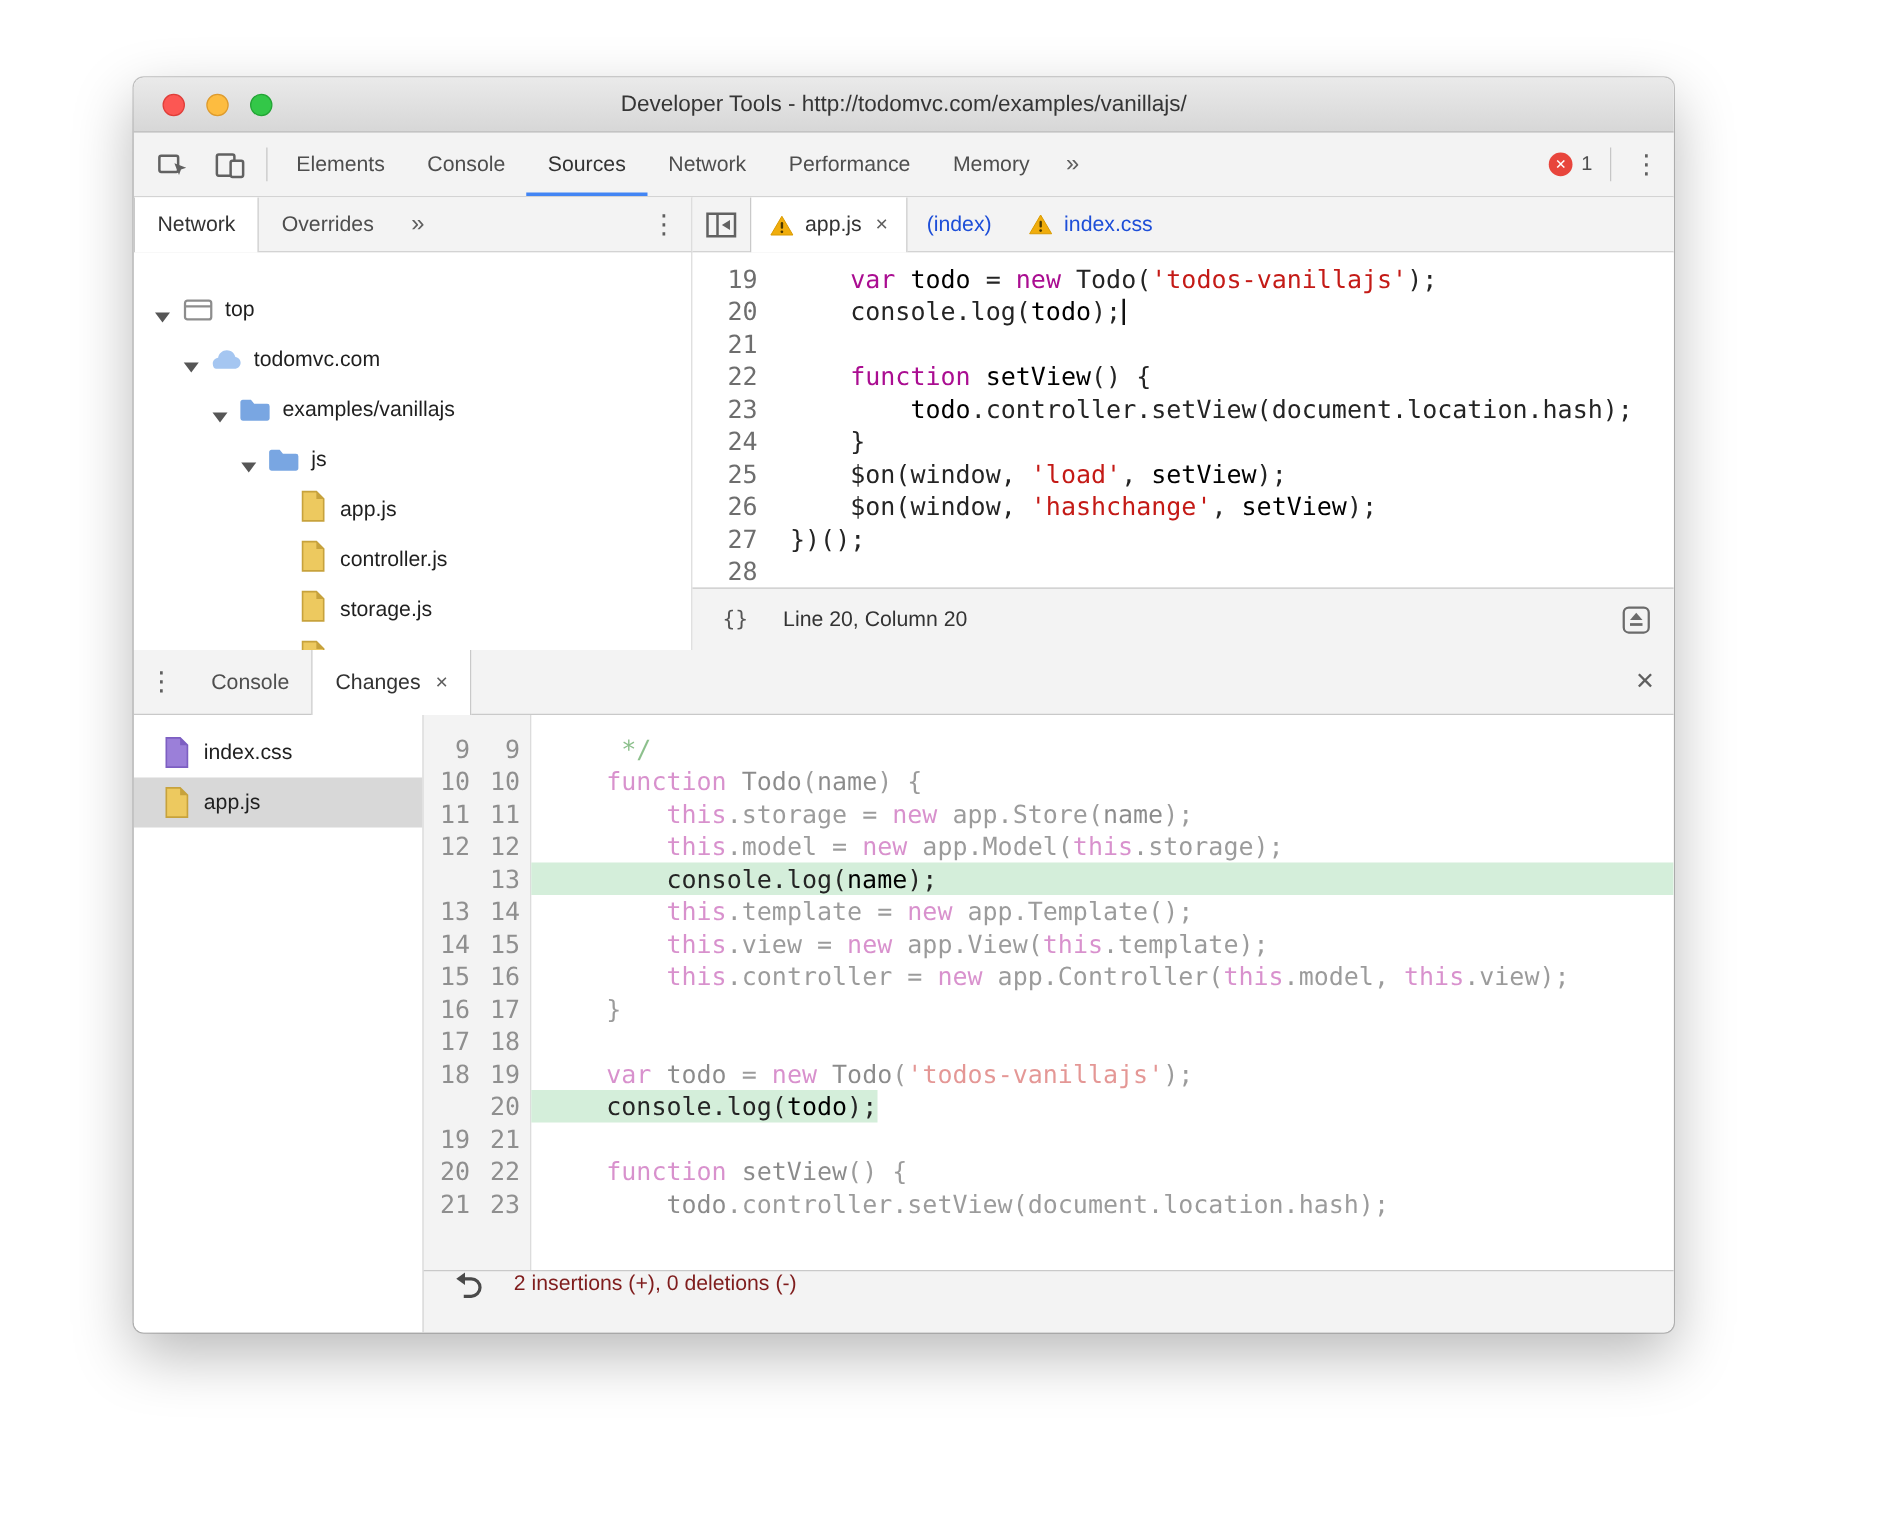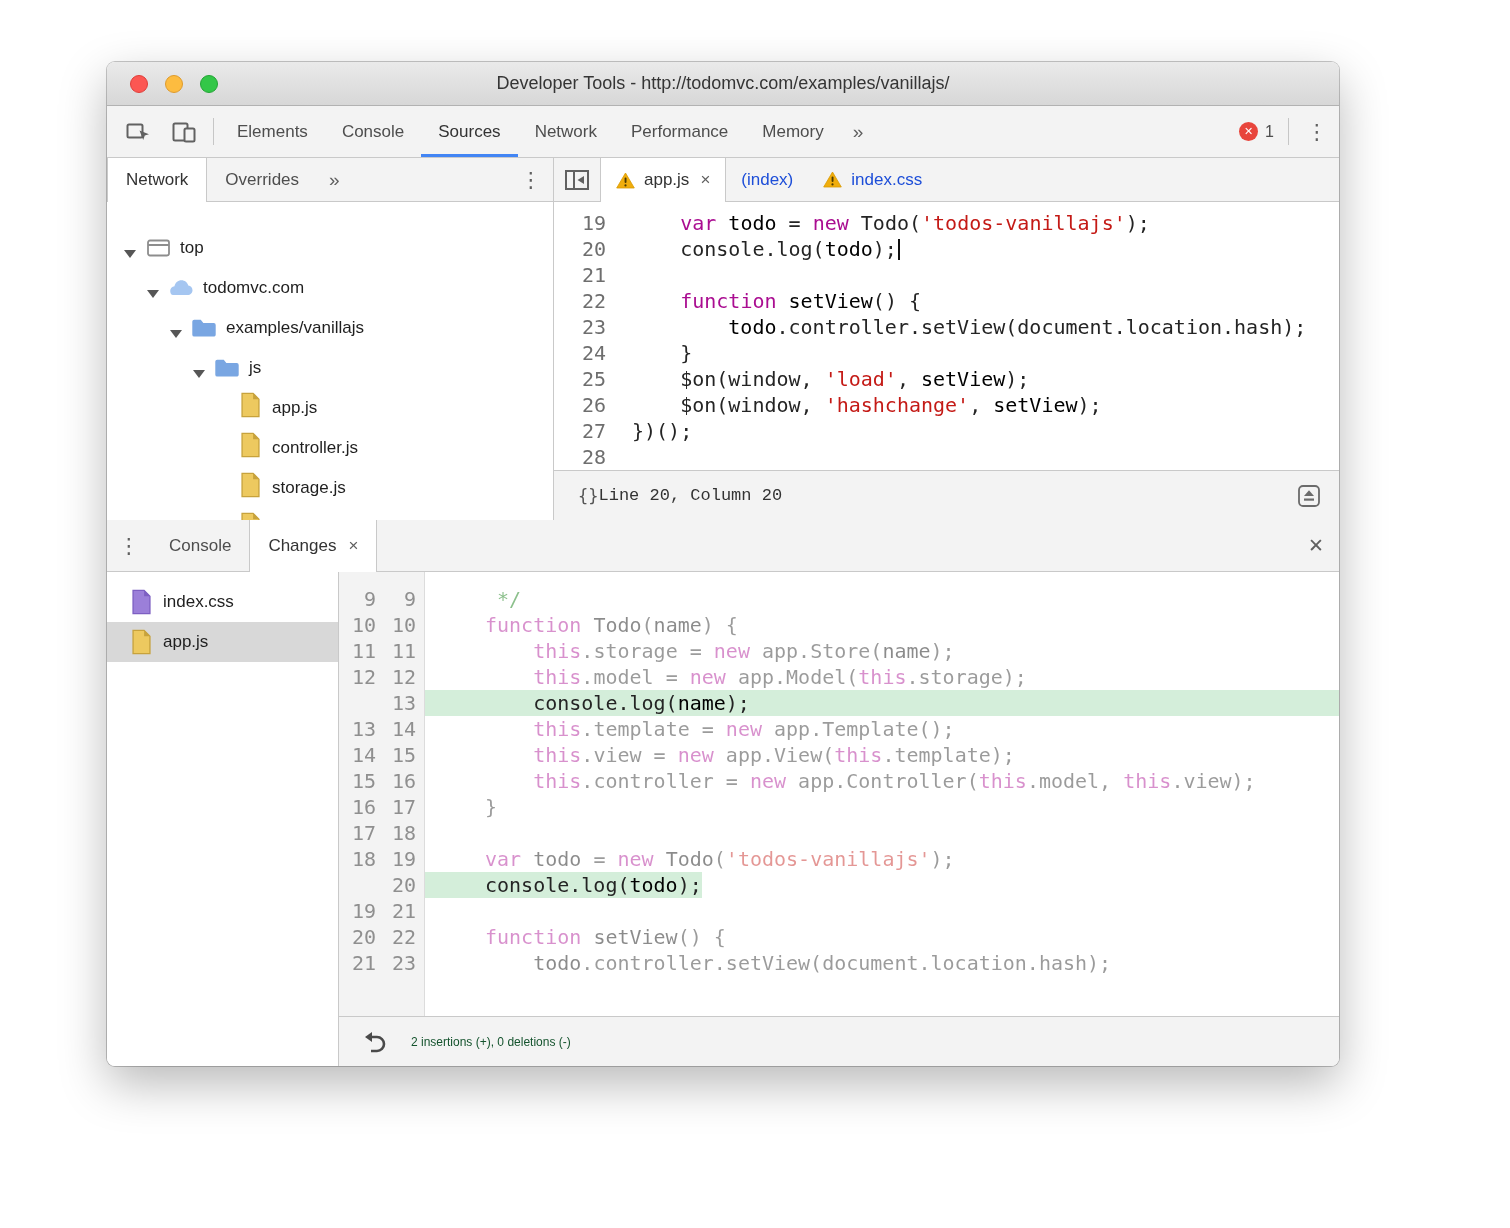--- a/index.html
+++ b/index.html
@@ -56,21 +56,21 @@
   .etab.active{background:#fff;border-left:1px solid #c9c9c9;border-right:1px solid #c9c9c9;margin-bottom:-1px;color:#333;}
   .tab-close{color:#5f5f5f;font-size:17px;margin-left:2px;}
   .code-area{flex:1;overflow:hidden;padding-top:8px;font-family:"DejaVu Sans Mono","Liberation Mono",monospace;
     font-size:20px;line-height:26px;background:#fff;}
   .code-row{display:flex;height:26px;}
   .gutter{flex:0 0 68px;text-align:right;padding-right:16px;color:#6e6e6e;}
   .code-text{white-space:pre;padding-left:10px;}
   .caret{display:inline-block;width:2px;height:21px;background:#111;vertical-align:-4px;margin-left:1px;}
   .statusbar{flex:0 0 50px;background:#f3f3f3;border-top:1px solid #c9c9c9;display:flex;align-items:center;font-size:17px;color:#333;}
   .braces{font-family:"DejaVu Sans Mono","Liberation Mono",monospace;color:#555;font-size:17px;margin-left:24px;}
-  .statustext{font-family:Liberation Mono, monospace;}
+  .statustext{margin-left:28px;}
   .sb-spacer{flex:1}
   .eject-btn{margin-right:18px;display:flex;align-items:center;}
 
   
   .tok-k{color:#aa0d91}
   .tok-v{color:#000000}
   .tok-s{color:#c41a16}
   .tok-c{color:#007400}
   .tok-d{color:#242424}
 
@@ -91,21 +91,21 @@
   .gutter-bg{position:absolute;left:0;top:0;bottom:0;width:86px;background:#f3f3f3;border-right:1px solid #dcdcdc;}
   #diff-rows{position:relative;}
   .diff-row{display:flex;height:26px;}
   .dg-old{flex:0 0 44px;text-align:right;padding-right:7px;color:#8f8f8f;}
   .dg-new{flex:0 0 42px;text-align:right;padding-right:9px;color:#8f8f8f;}
   .diff-code{flex:1;white-space:pre;padding-left:60px;}
   .diff-code.dim{opacity:.45;}
   .diff-code.added-full{background:#d4eeda;}
   .diff-code.added-inline{padding-left:0;}
   .inline-bg{display:inline-block;background:#d4eeda;padding-left:60px;height:26px;}
-  .diff-footer{flex:0 0 50px;background:#f3f3f3;border-top:1px solid #c9c9c9;display:flex;align-items:center;font-size:12px;color:#14532d;}
+  .diff-footer{flex:0 0 50px;background:#f3f3f3;border-top:1px solid #c9c9c9;display:flex;align-items:flex-start;font-size:17px;color:#7f1d1d;}
   .undo-btn{margin-left:24px;display:flex;align-items:center;}
   .footer-text{margin-left:22px;}
 </style>
 </head>
 <body>
 
 <div class="window">
 
   <div class="titlebar">
     <div class="lights">

